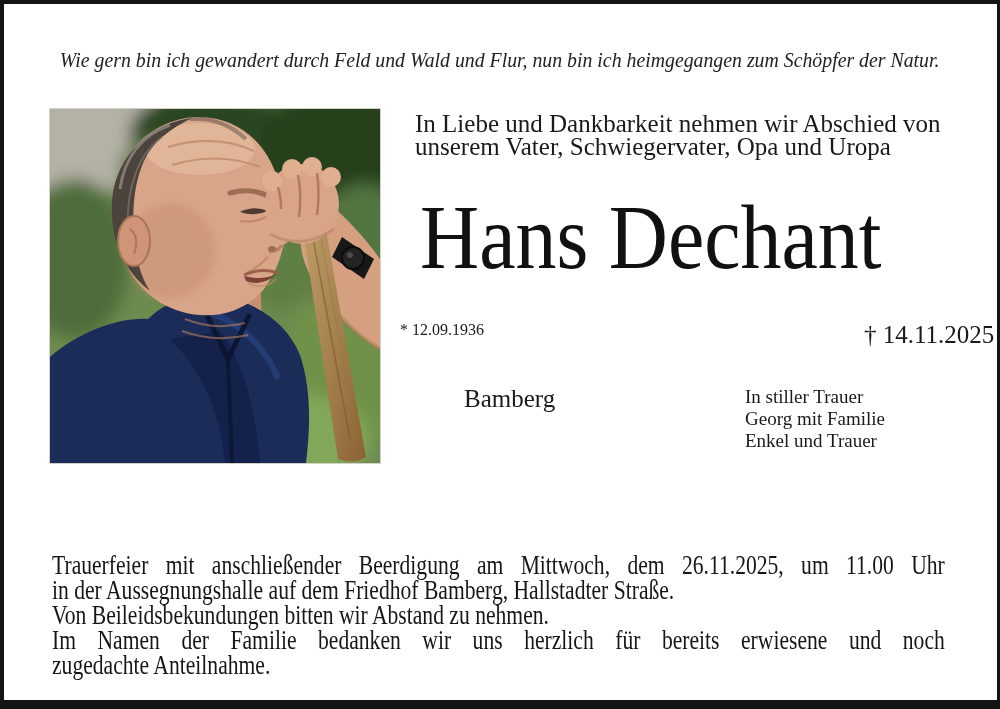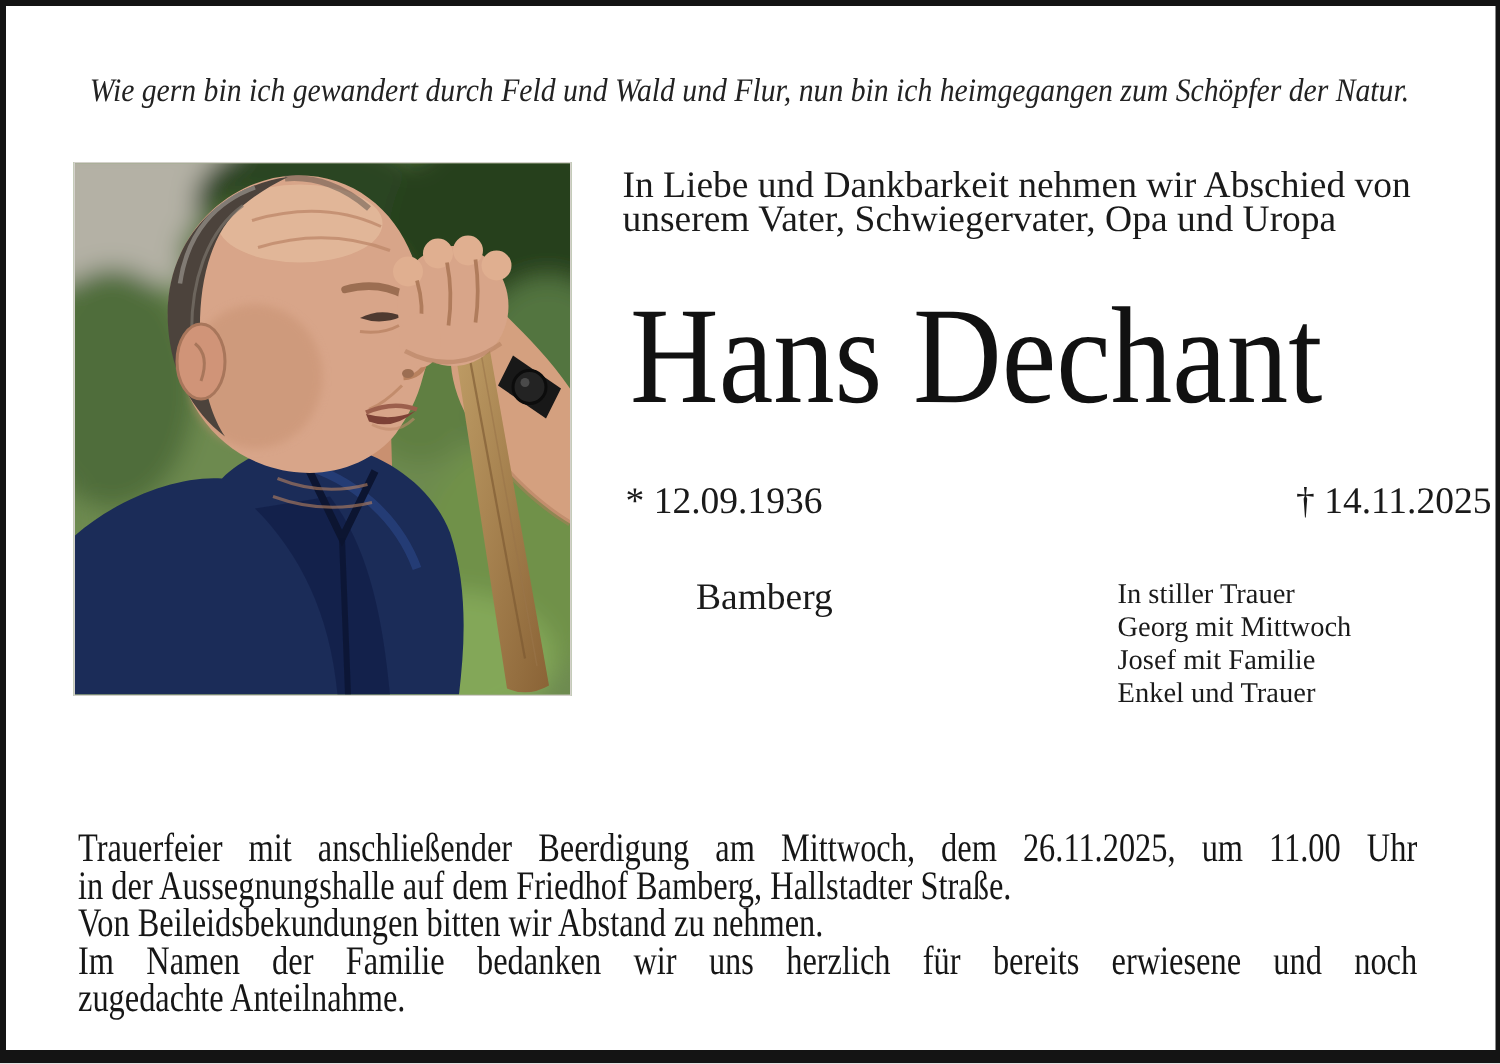--- a/index.html
+++ b/index.html
@@ -40,22 +40,22 @@
     position:absolute;left:415px;top:112px;
     font-size:25px;line-height:23px;white-space:nowrap;
   }
   .name{
     position:absolute;left:420px;top:191px;
     font-size:92px;line-height:1;white-space:nowrap;
     transform:scaleX(0.89);transform-origin:left;
     color:#111111;
   }
   .birth{
-    position:absolute;left:417px;top:322px;
-    font-size:25px;line-height:1;white-space:nowrap;
+    position:absolute;left:400px;top:322px;
+    font-size:16px;line-height:1;white-space:nowrap;
   }
   .death{
     position:absolute;left:820px;top:322px;
     font-size:25px;line-height:1;white-space:nowrap;margin-left:44px;
   }
   .place{
     position:absolute;left:420px;top:386px;
     font-size:25px;line-height:1;white-space:nowrap;margin-left:44px;
   }
   .mourners{
@@ -192,22 +192,21 @@
 
   <div class="name">Hans Dechant</div>
 
   <div class="birth">* 12.09.1936</div>
   <div class="death">† 14.11.2025</div>
 
   <div class="place">Bamberg</div>
 
   <div class="mourners">
     <div>In stiller Trauer</div>
-    <div>Georg mit Mittwoch</div>
-    <div>Josef mit Familie</div>
+    <div>Georg mit Familie</div>
     <div>Enkel und Trauer</div>
   </div>
 
   <div class="funeral">
     <div class="line fill">Trauerfeier mit anschließender Beerdigung am Mittwoch, dem 26.11.2025, um 11.00 Uhr</div>
     <div class="line">in der Aussegnungshalle auf dem Friedhof Bamberg, Hallstadter Straße.</div>
     <div class="line">Von Beileidsbekundungen bitten wir Abstand zu nehmen.</div>
     <div class="line fill">Im Namen der Familie bedanken wir uns herzlich für bereits erwiesene und noch</div>
     <div class="line">zugedachte Anteilnahme.</div>
   </div>

